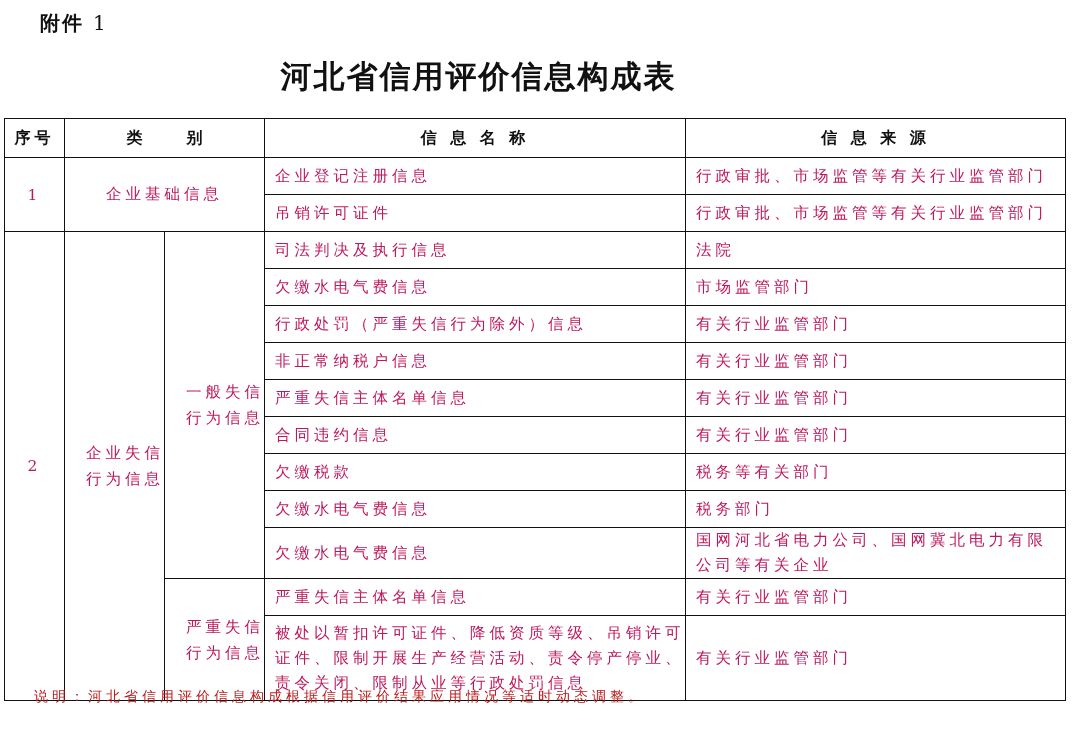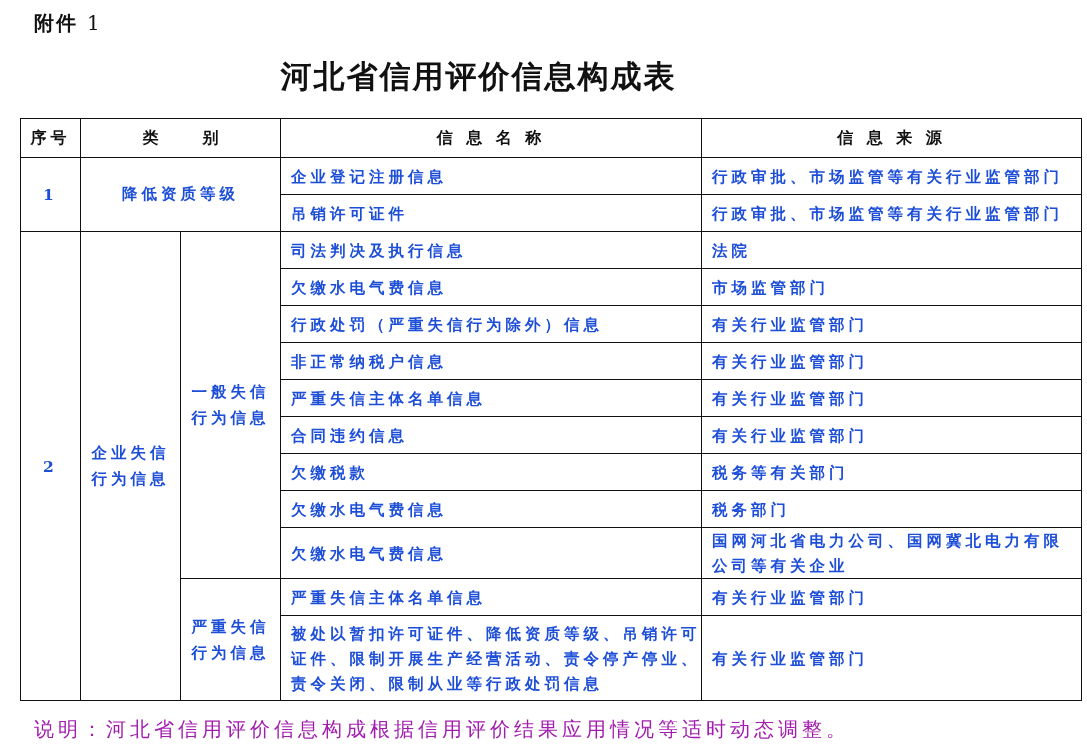--- a/index.html
+++ b/index.html
@@ -1,37 +1,37 @@
 <!DOCTYPE html>
 <html><head>
 <meta charset="utf-8">
 <style>
   html, body { margin:0; padding:0; background:#ffffff; }
   body { width:1087px; height:747px; position:relative; overflow:hidden;
          font-family:"DejaVu Serif","Liberation Serif",serif; color:#222; }
-  .attach { position:absolute; left:14px; top:10px; font-size:20px; font-weight:bold;
+  .attach { position:absolute; left:20px; top:10px; font-size:20px; font-weight:bold;
             font-family:"DejaVu Sans","Liberation Sans",sans-serif; letter-spacing:2px; color:#111;padding-left:20px; }
   .attach .num { font-weight:normal; font-family:"DejaVu Serif",serif; }
   .title { position:absolute; left:0; width:957px; top:56px; text-align:center;
            font-size:31px; font-weight:bold; letter-spacing:2px; color:#111;
            font-family:"DejaVu Serif","Liberation Serif",serif; }
-  table { position:absolute; left:20px; top:118px; border-collapse:collapse;
+  table { position:absolute; left:4px; top:118px; border-collapse:collapse;
           table-layout:fixed; width:920px; }
   td, th { border:1.5px solid #111; font-size:15.5px; letter-spacing:4px; padding:0;
-           font-weight:bold; color:#1d4ed8; }
+           font-weight:normal; color:#be185d; }
   th { height:38px; font-family:"DejaVu Sans","Liberation Sans",sans-serif; font-weight:bold;
        font-size:16px; color:#111; }
   .c1 { width:60px; } .c2 { width:100px; } .c3 { width:100px; } .c4 { width:421px; } .c5 { width:380px; }
   td { height:36px; }
   .center { text-align:center; }
   .name, .src { padding-left:10px; text-align:left; line-height:25px; }
   .tall { height:48px; }
   .tall3 { height:84px; }
-  .cat { text-align:center; line-height:26px; }
-  .note { position:absolute; left:34px; top:716px; font-size:20px; letter-spacing:4px; color:#a21caf; }
+  .cat { text-align:right; line-height:26px; }
+  .note { position:absolute; left:34px; top:688px; font-size:14px; letter-spacing:4px; color:#b91c1c; }
   .hdr-cat { letter-spacing:0; }
   .hdr-cat span { display:inline-block; margin:0 22px; }
 </style>
 </head>
 <body>
 
 <div class="attach">
   <span>附件</span>
   <span class="num">1</span>
 </div>
@@ -51,21 +51,21 @@
     <th>序号</th>
     <th colspan="2" class="hdr-cat">
       <span>类</span><span>别</span>
     </th>
     <th>信 息 名 称</th>
     <th>信 息 来 源</th>
   </tr>
 
   <tr>
     <td rowspan="2" class="center">1</td>
-    <td rowspan="2" colspan="2" class="center">降低资质等级</td>
+    <td rowspan="2" colspan="2" class="center">企业基础信息</td>
     <td class="name">企业登记注册信息</td>
     <td class="src">行政审批、市场监管等有关行业监管部门</td>
   </tr>
   <tr>
     <td class="name">吊销许可证件</td>
     <td class="src">行政审批、市场监管等有关行业监管部门</td>
   </tr>
 
   <tr>
     <td rowspan="11" class="center">2</td>

